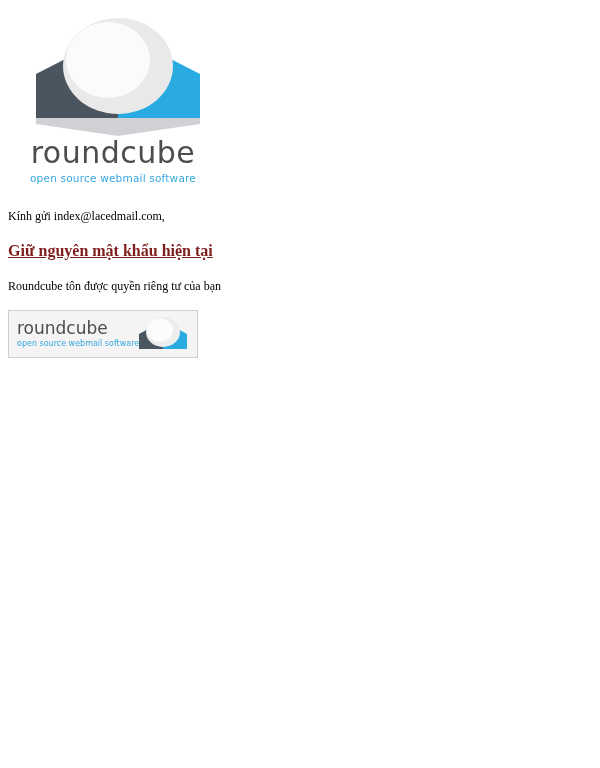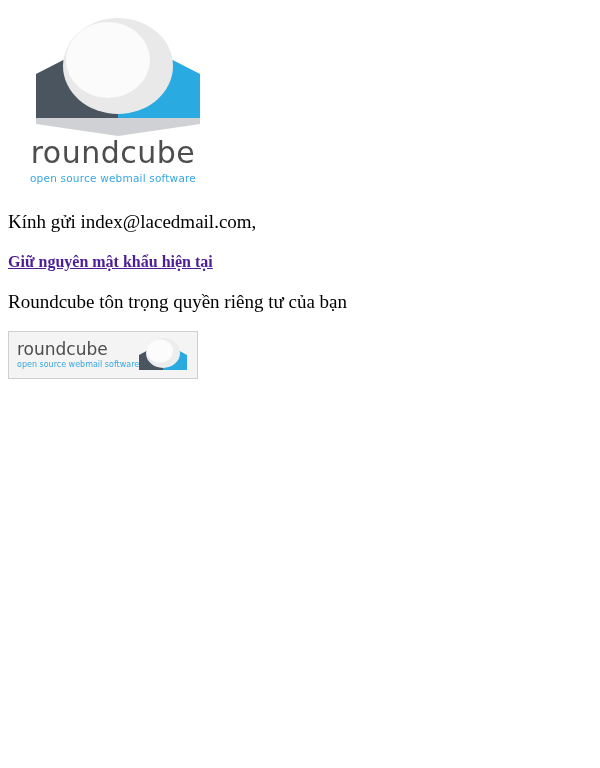--- a/index.html
+++ b/index.html
@@ -61,26 +61,26 @@
     font-size: 10.5px;
     color: #37a7e0;
     letter-spacing: 0.2px;
     margin-top: 5px;
     line-height: 1;
   }
 
   
   p.body-text {
     margin: 0 0 15px 0;
-    font-size: 19px;
+    font-size: 12px;
     line-height: 1.45;
   }
 
   a.link {
-    color: #4c1d95;
+    color: #7f1d1d;
     text-decoration: underline;
     font-weight: bold;
     font-size: 16px;
   }
   .link-wrap { margin: 0 0 16px 0; }
 
   
   .logo-small {
     width: 190px;
     height: 48px;
@@ -145,21 +145,21 @@
   <p class="body-text">Kính gửi index@lacedmail.com,</p>
 
 
   <div class="link-wrap">
     <a class="link" href="#">Giữ nguyên mật khẩu hiện tại</a>
   </div>
 
 
 
 
-  <p class="body-text">Roundcube tôn trọng quyền riêng tư của bạn</p>
+  <p class="body-text">Roundcube tôn được quyền riêng tư của bạn</p>
 
   <div class="logo-small">
     <div class="sm-word">roundcube</div>
     <div class="sm-sub">open source webmail software</div>
     <div class="sm-cube">
       <svg viewBox="0 0 56 40" width="56" height="40" xmlns="http://www.w3.org/2000/svg" aria-hidden="true">
         <polygon points="4,19 28,6 28,34 4,34" fill="#4a5560"></polygon>
         <polygon points="28,6 52,19 52,34 28,34" fill="#29abe2"></polygon>
         <ellipse cx="28" cy="17" rx="17" ry="15" fill="#ededed"></ellipse>
         <ellipse cx="25" cy="15" rx="13" ry="11.5" fill="#fcfcfc"></ellipse>

